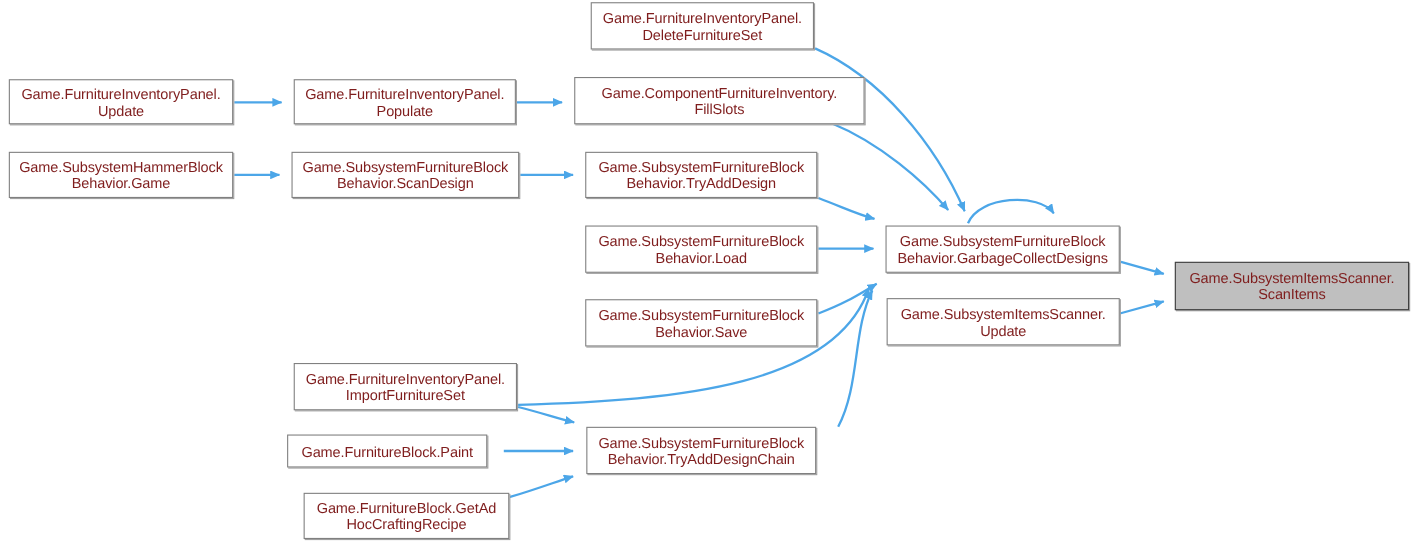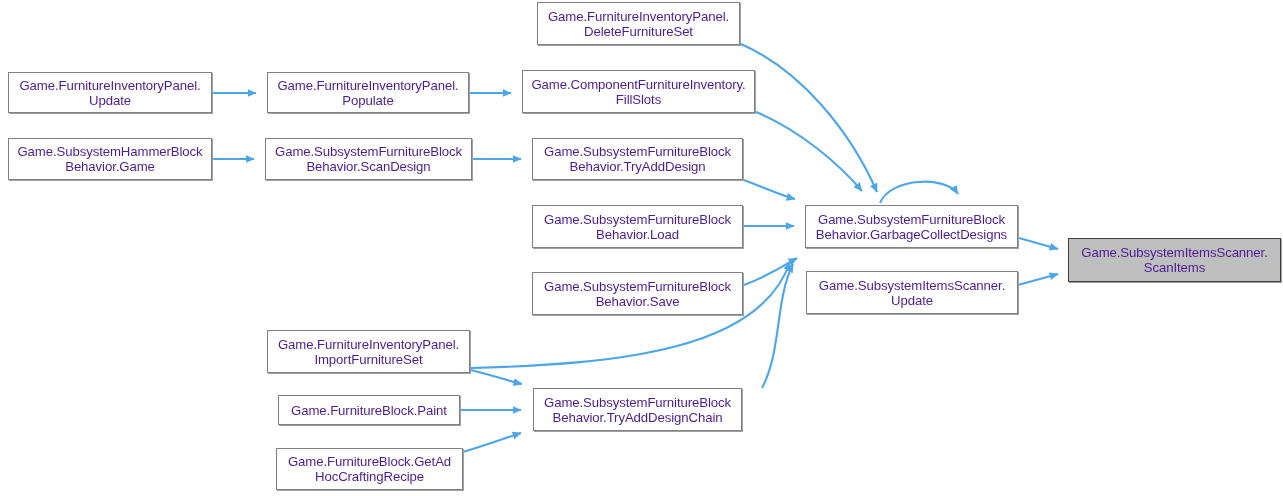--- a/index.html
+++ b/index.html
@@ -28,21 +28,21 @@
     box-sizing: border-box;
     background: #ffffff;
     border: 1px solid #808080;
     box-shadow: 1px 1px 0 0 #a0a0a0;
     display: flex;
     align-items: center;
     justify-content: center;
     text-align: center;
     font-size: 13.2px;
     line-height: 15px;
-    color: #4c1d95;
+    color: #7f1d1d;
     letter-spacing: -0.1px;
     z-index: 2;
   }
   .node.focus {
     background: #bfbfbf;
     border: 1px solid #404040;
   }
   .node-label {
     display: block;
     padding: 0 4px;
@@ -100,21 +100,21 @@
 Behavior.Game</span>
   </div>
   <div class="node" style="left: 265px; top: 138px; width: 207px; height: 42px;">
     <span class="node-label">Game.SubsystemFurnitureBlock
 Behavior.ScanDesign</span>
   </div>
   <div class="node" style="left: 537px; top: 2px; width: 203px; height: 43px;">
     <span class="node-label">Game.FurnitureInventoryPanel.
 DeleteFurnitureSet</span>
   </div>
-  <div class="node" style="left: 522px; top: 70px; width: 233px; height: 43px;">
+  <div class="node" style="left: 522px; top: 70px; width: 264px; height: 43px;">
     <span class="node-label">Game.ComponentFurnitureInventory.
 FillSlots</span>
   </div>
   <div class="node" style="left: 532px; top: 138px; width: 211px; height: 42px;">
     <span class="node-label">Game.SubsystemFurnitureBlock
 Behavior.TryAddDesign</span>
   </div>
   <div class="node" style="left: 532px; top: 205px; width: 211px; height: 43px;">
     <span class="node-label">Game.SubsystemFurnitureBlock
 Behavior.Load</span>
@@ -132,21 +132,21 @@
 Update</span>
   </div>
   <div class="node focus" style="left: 1068px; top: 238px; width: 213px; height: 44px;">
     <span class="node-label">Game.SubsystemItemsScanner.
 ScanItems</span>
   </div>
   <div class="node" style="left: 267px; top: 330px; width: 203px; height: 43px;">
     <span class="node-label">Game.FurnitureInventoryPanel.
 ImportFurnitureSet</span>
   </div>
-  <div class="node" style="left: 278px; top: 395px; width: 182px; height: 30px;">
+  <div class="node" style="left: 261px; top: 395px; width: 182px; height: 30px;">
     <span class="node-label">Game.FurnitureBlock.Paint</span>
   </div>
   <div class="node" style="left: 533px; top: 388px; width: 209px; height: 43px;">
     <span class="node-label">Game.SubsystemFurnitureBlock
 Behavior.TryAddDesignChain</span>
   </div>
   <div class="node" style="left: 276px; top: 448px; width: 187px; height: 42px;">
     <span class="node-label">Game.FurnitureBlock.GetAd
 HocCraftingRecipe</span>
   </div>

